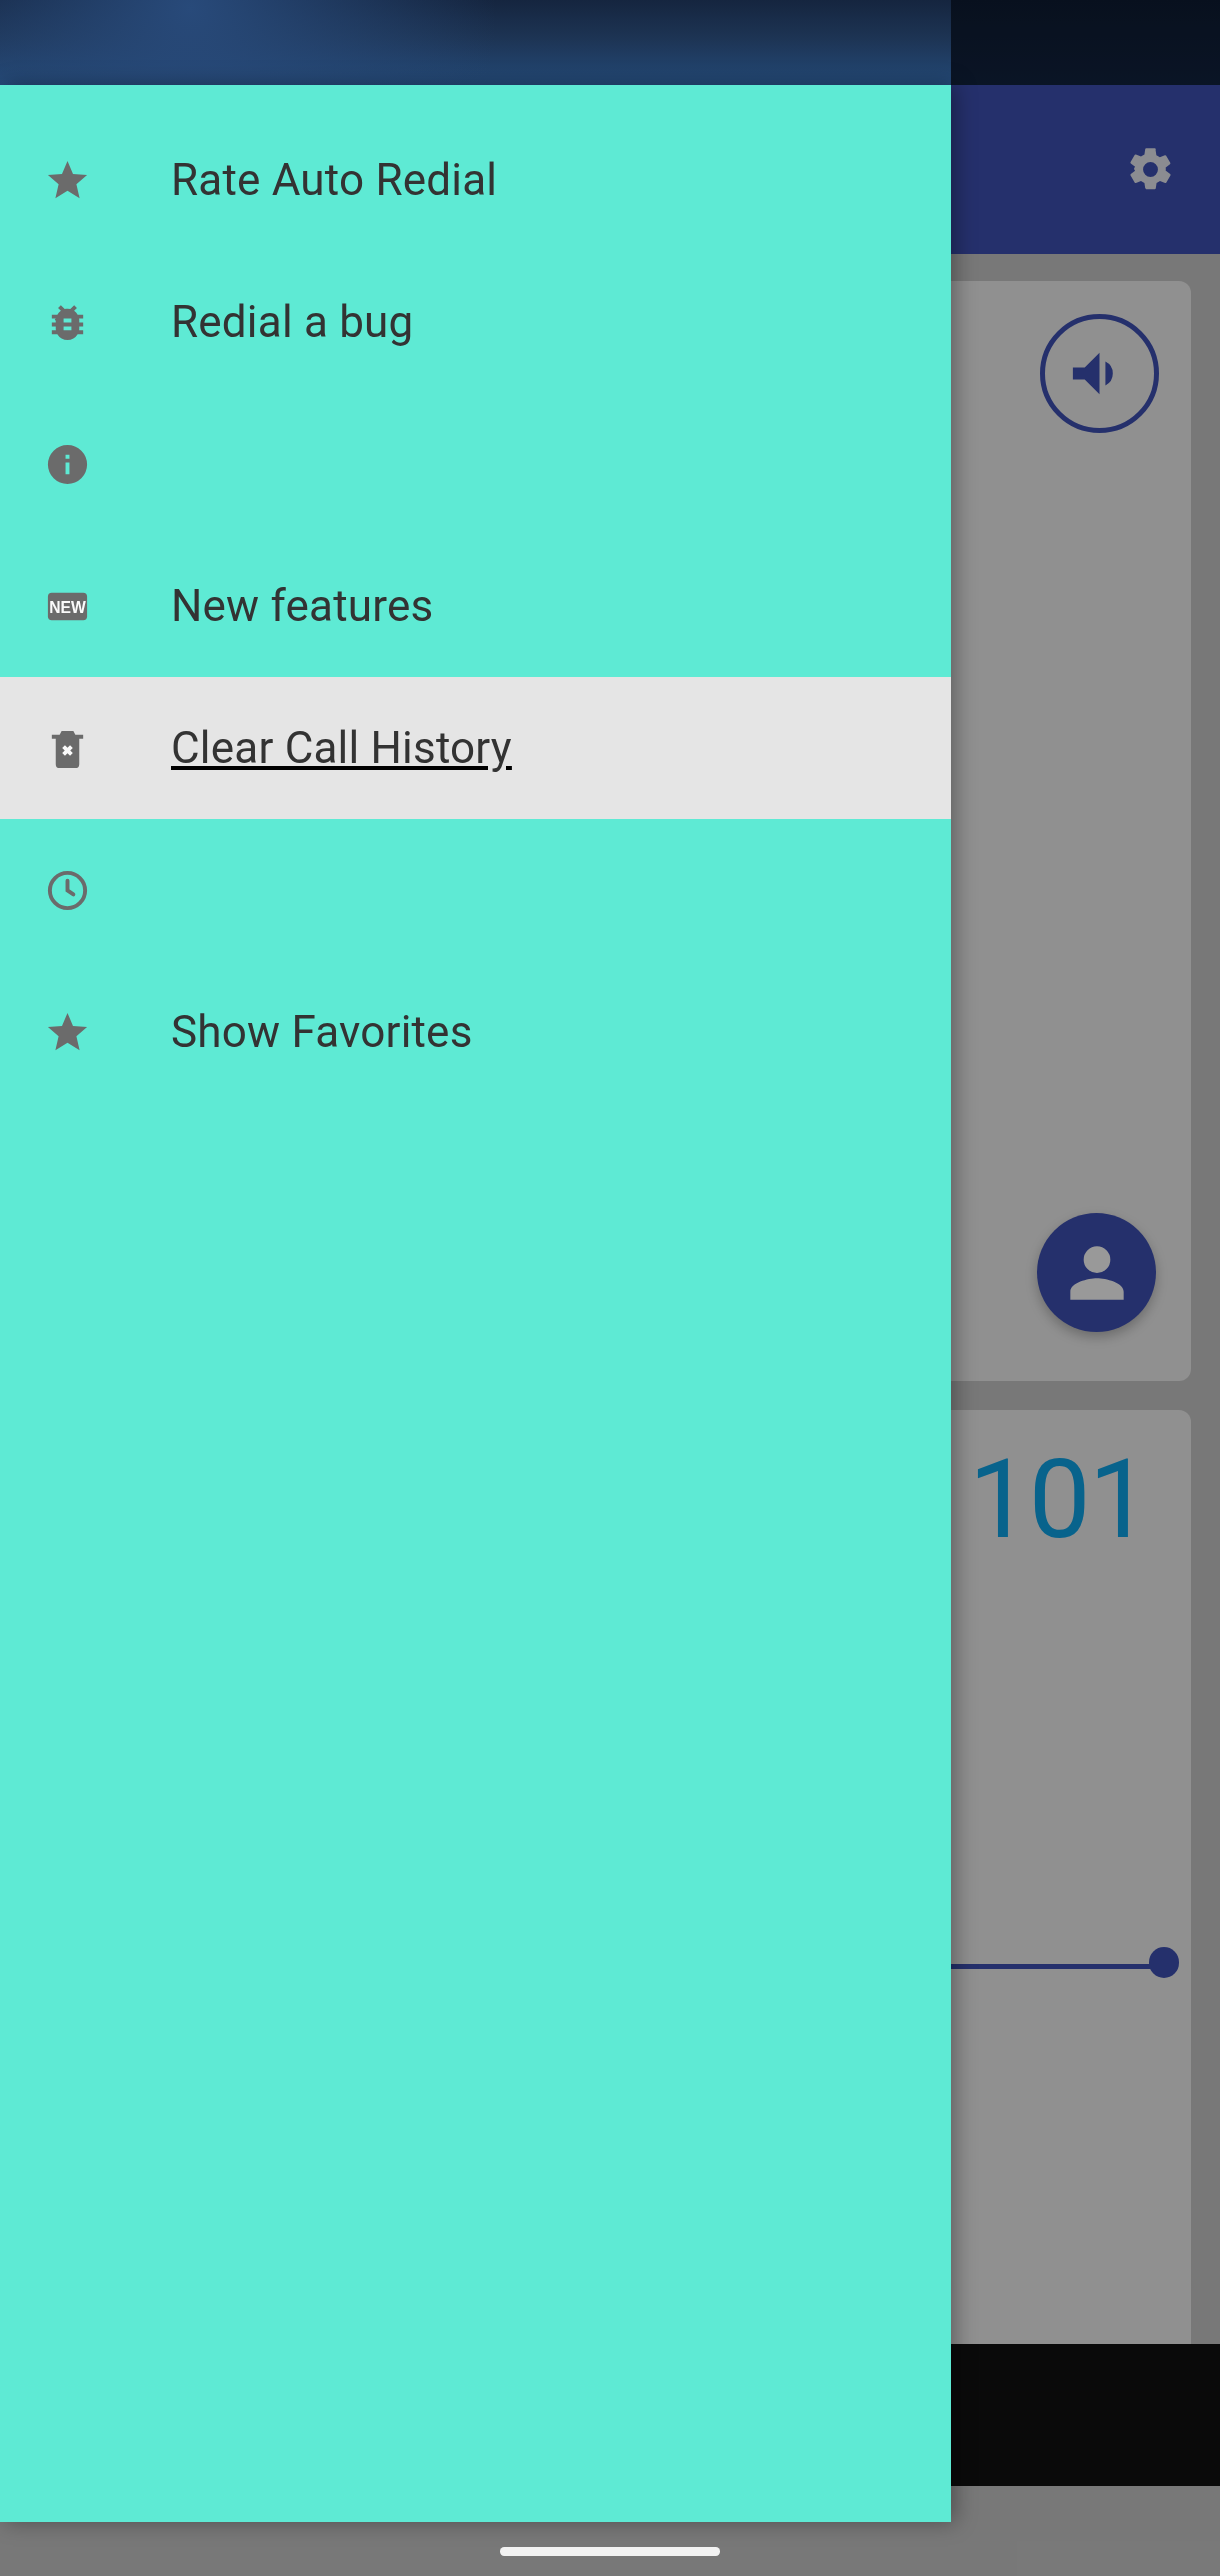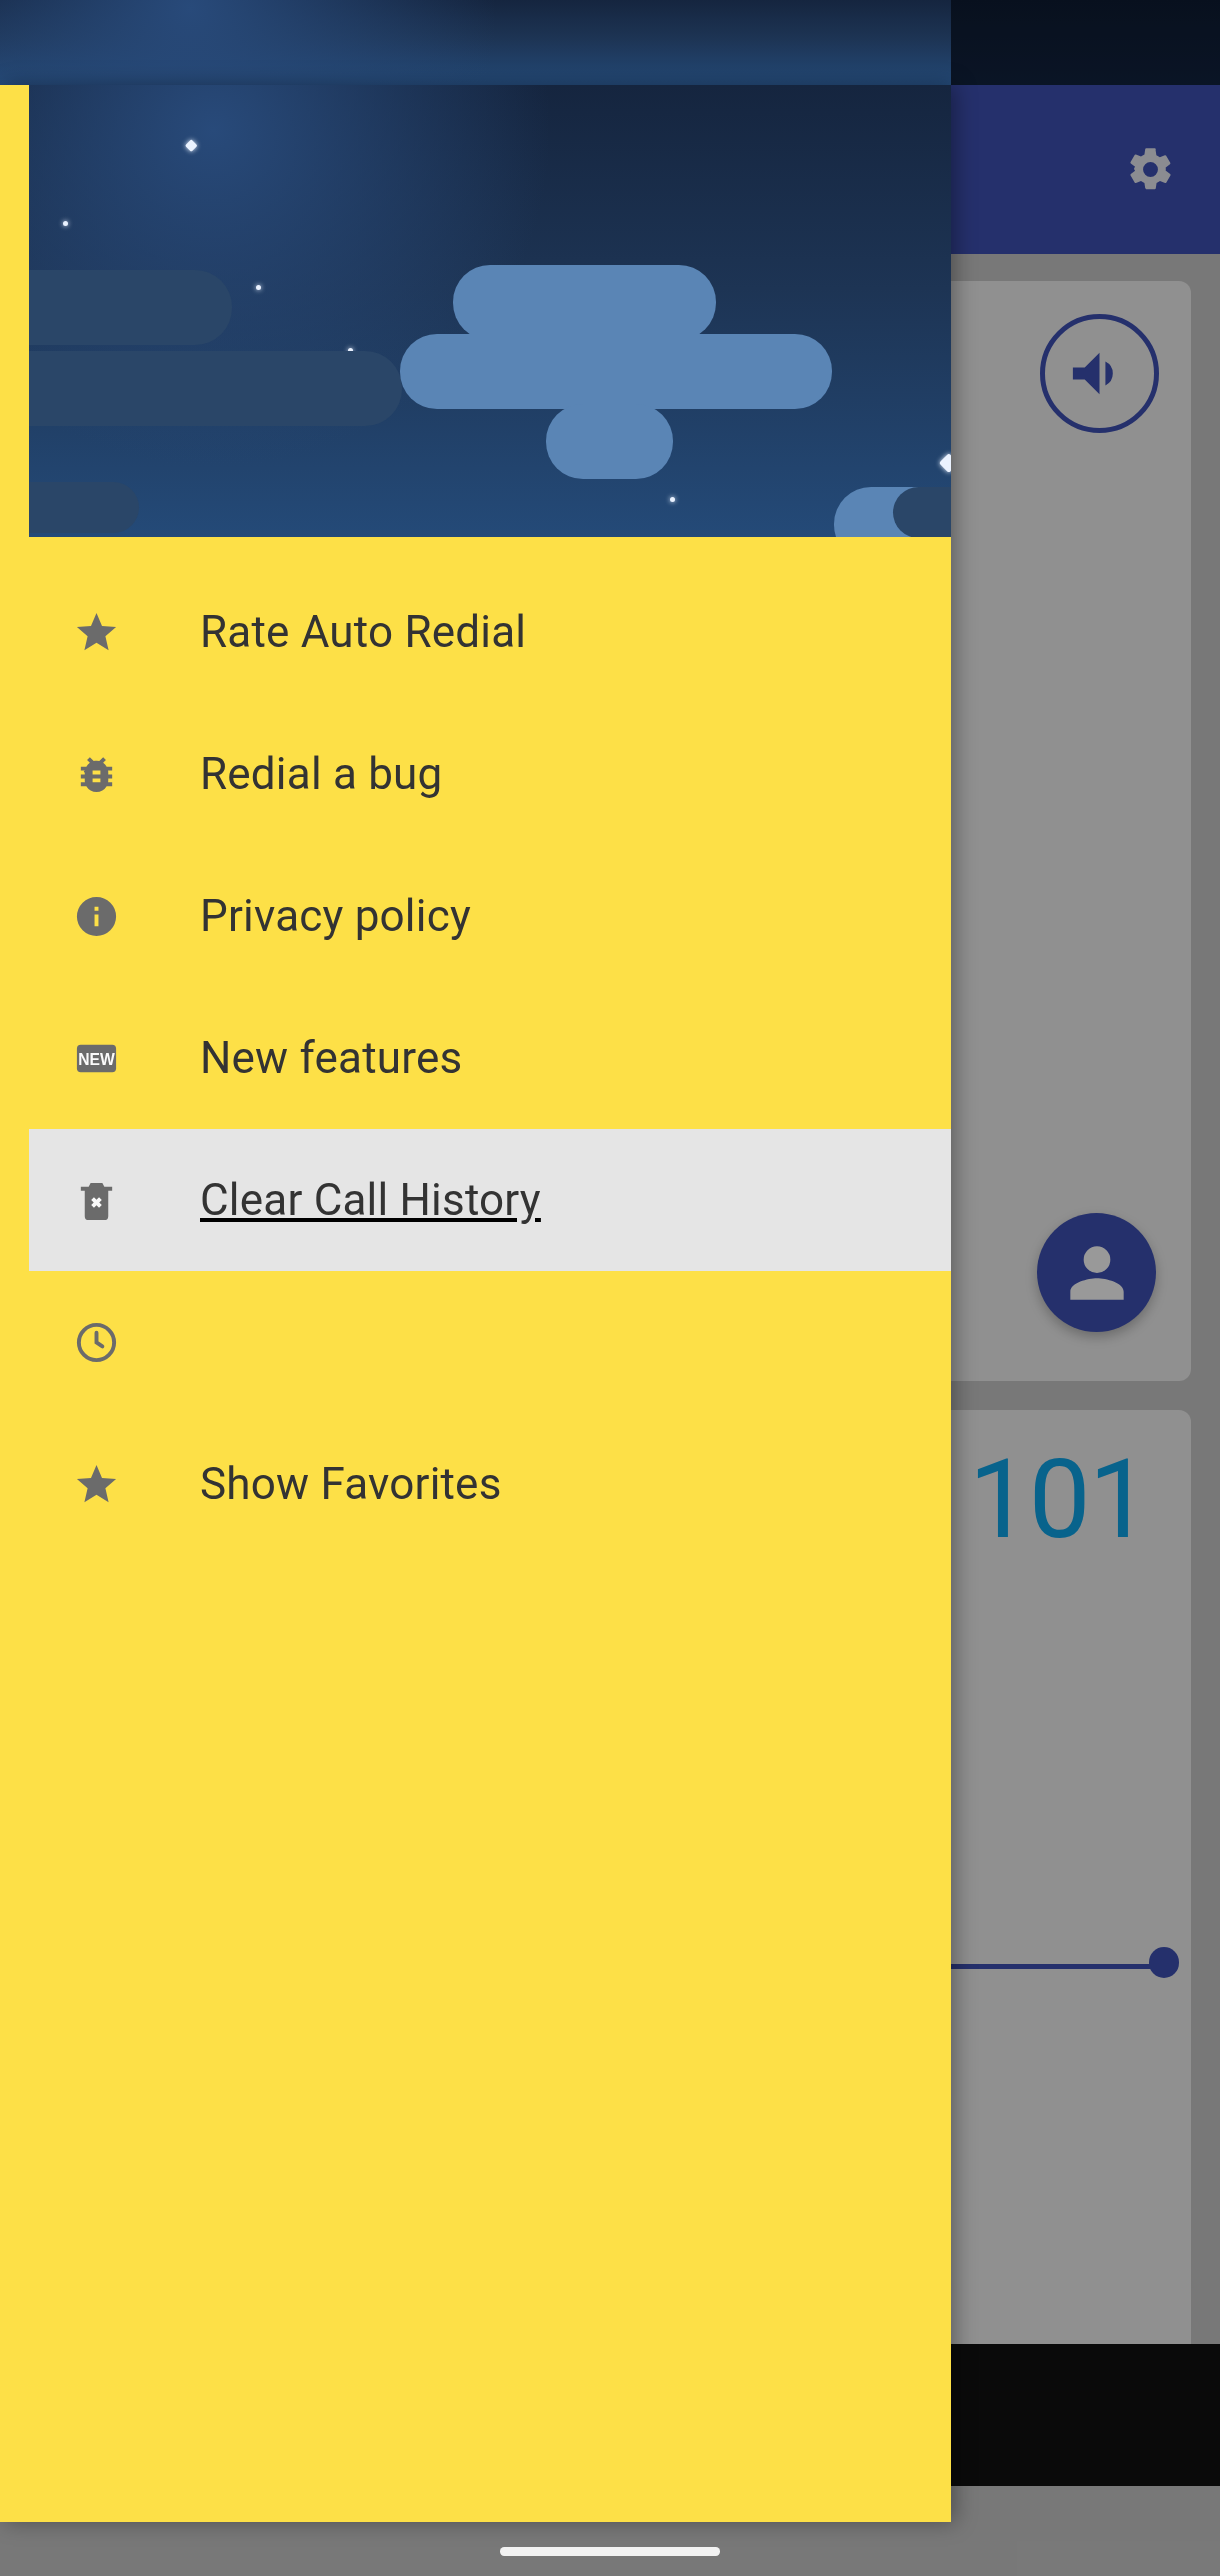--- a/index.html
+++ b/index.html
@@ -166,26 +166,25 @@
     z-index: 200;
   }
 
   
   .drawer {
     position: absolute;
     top: 85px;       
     left: 0;
     width: 951px;
     bottom: 54px;     
-    background: #fde047;
+    background: #5eead4;
     z-index: 100;
     box-shadow: 5.1px 0 20.3px rgba(0,0,0,0.35);
     display: flex;
-    flex-direction: column;
-    padding-left: 29px;
+    flex-direction: row;
   }
   
   .drawer-header {
     position: relative;
     height: 452px;
     overflow: hidden;
     flex: 0 0 auto;
   }
   .sky {
     position: absolute; inset: 0;
@@ -357,21 +356,20 @@
       <span class="mi-label">Redial a bug</span>
     </div>
 
 
     <div class="menu-item">
       <span class="mi-icon">
         <svg viewBox="0 0 24 24" fill="currentColor">
             <path d="M12 2a10 10 0 1 0 .001 20.001A10 10 0 0 0 12 2zm1 15h-2v-6h2v6zm0-8h-2V7h2v2z"></path>
           </svg>
       </span>
-      <span class="mi-label">Privacy policy</span>
     </div>
 
     <div class="menu-item">
       <span class="mi-icon">
         <svg viewBox="0 0 24 24" fill="currentColor">
             <rect x="2" y="5" width="20" height="14" rx="2"></rect>
             <text x="12" y="15.5" text-anchor="middle" font-size="8" font-weight="700" fill="#fafafa" font-family="Arial">NEW</text>
           </svg>
       </span>
       <span class="mi-label">New features</span>

